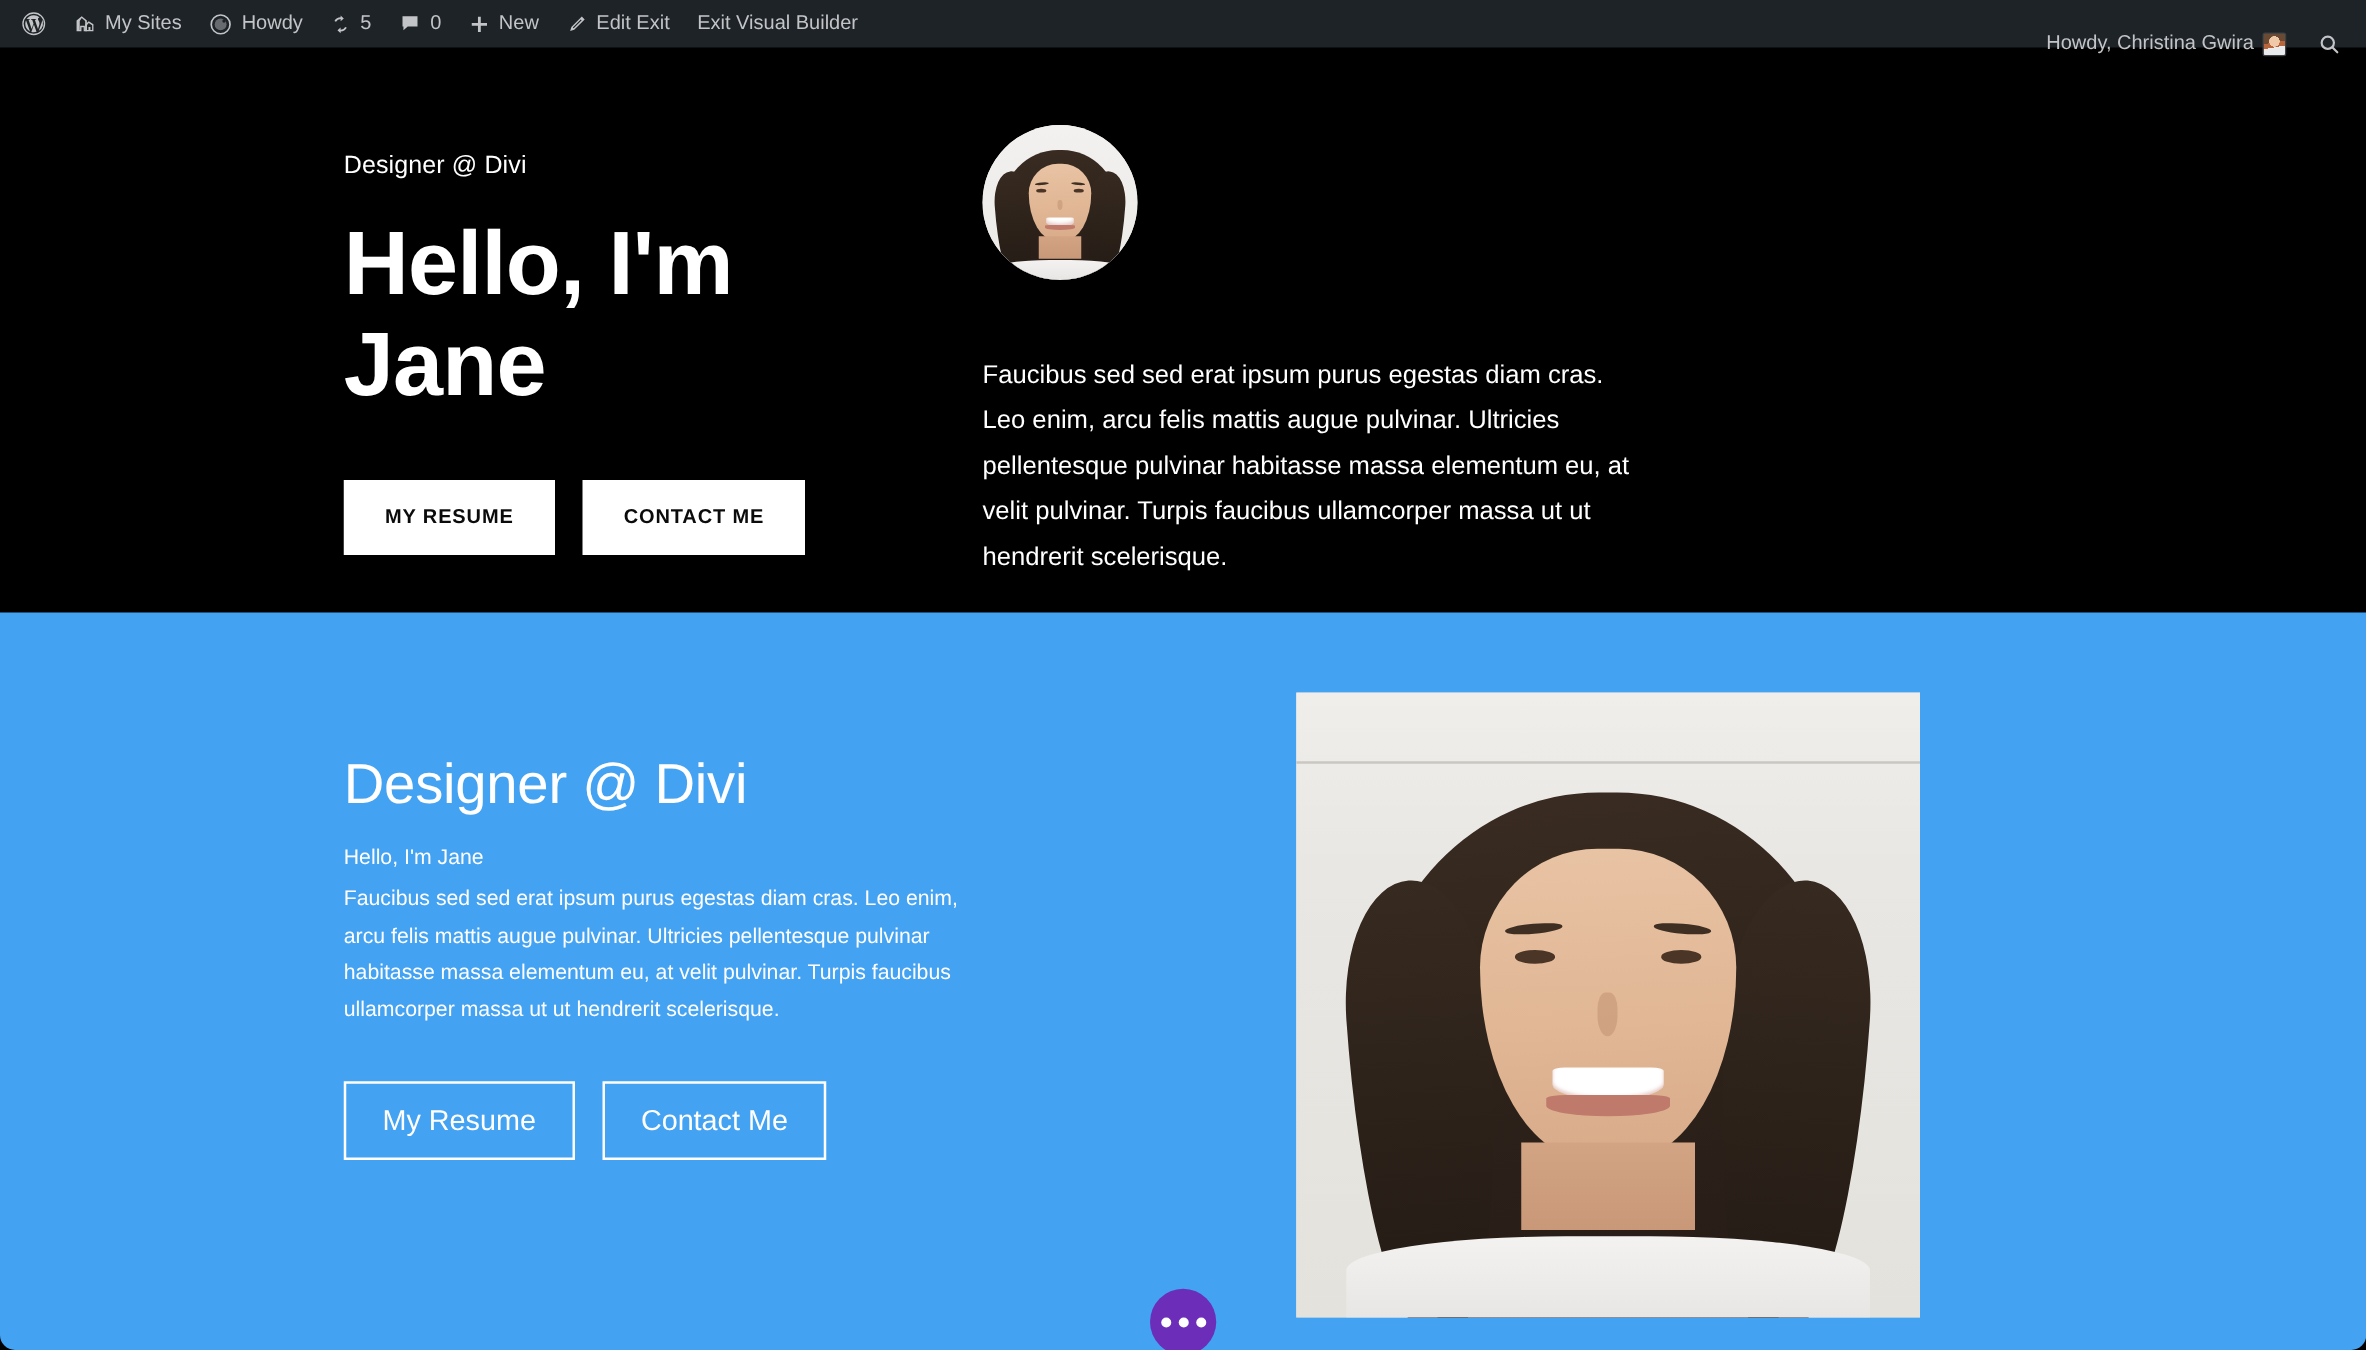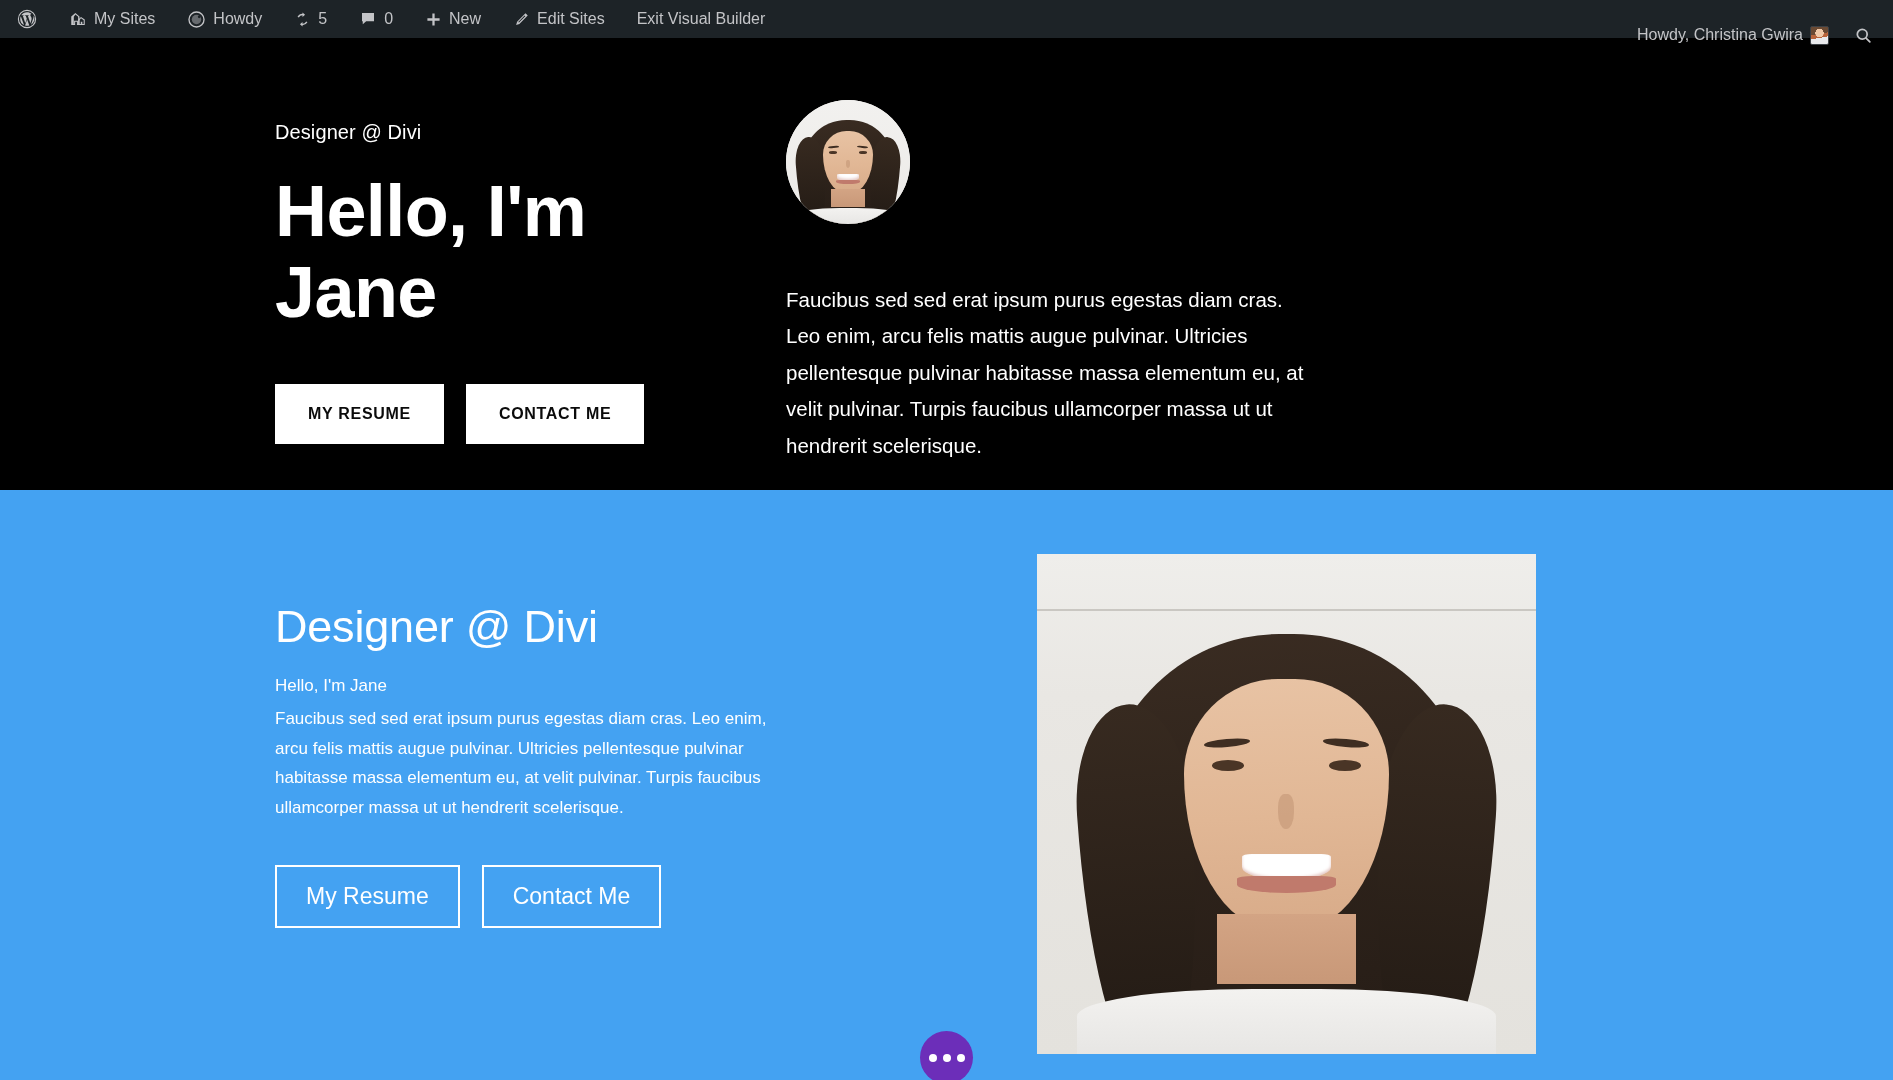--- a/index.html
+++ b/index.html
@@ -19,21 +19,21 @@
     background: #1d2327;
     color: #c3c4c7;
     display: flex;
     align-items: center;
     font-size: 16px;
     padding: 0 12px 0 6px;
     position: relative;
     z-index: 50;
     white-space: nowrap;
   }
-  .ab-left { display: flex; align-items: flex-start; gap: 10px; }
+  .ab-left { display: flex; align-items: flex-start; }
   .ab-right { display: flex; align-items: flex-end; margin-left: auto; margin-top: 32px; }
   .ab-item {
     display: flex;
     align-items: center;
     gap: 7px;
     padding: 0 11px;
     height: 38px;
     color: #c3c4c7;
     text-decoration: none;
     cursor: pointer;
@@ -53,20 +53,21 @@
     border: 1px solid #3c4146;
   }
   .ab-search { padding: 0 8px 0 14px; }
 
   
   #page-canvas {
     width: 1893px;
     height: 1042px;
     position: relative;
     overflow: hidden;
+    border-radius: 12px;
   }
 
   
   #hero-section {
     background: #000000;
     height: 452px;
     padding: 0;
     position: relative;
   }
   .hero-inner {
@@ -368,21 +369,21 @@
       </span>
       <span>New</span>
     </a>
 
     <a class="ab-item">
       <span class="ab-icon">
         <svg width="17" height="17" viewBox="0 0 24 24" fill="#c3c4c7" aria-hidden="true">
           <path d="M17.6 3.2 20.8 6.4 9 18.2 4.4 19.6 5.8 15 17.6 3.2zm-1.2 3.2-9 9 1 1 9-9-1-1z"></path>
         </svg>
       </span>
-      <span>Edit Sites</span>
+      <span>Edit Exit</span>
     </a>
 
     <a class="ab-item">
       <span>Exit Visual Builder</span>
     </a>
 
   </div>
 
   <div class="ab-right">
     <a class="ab-item">

